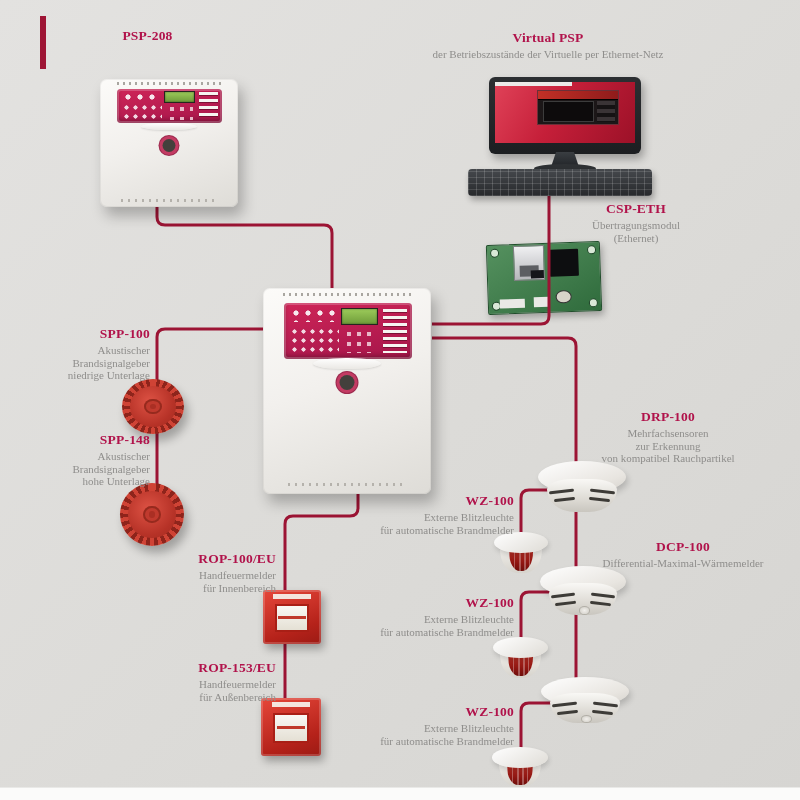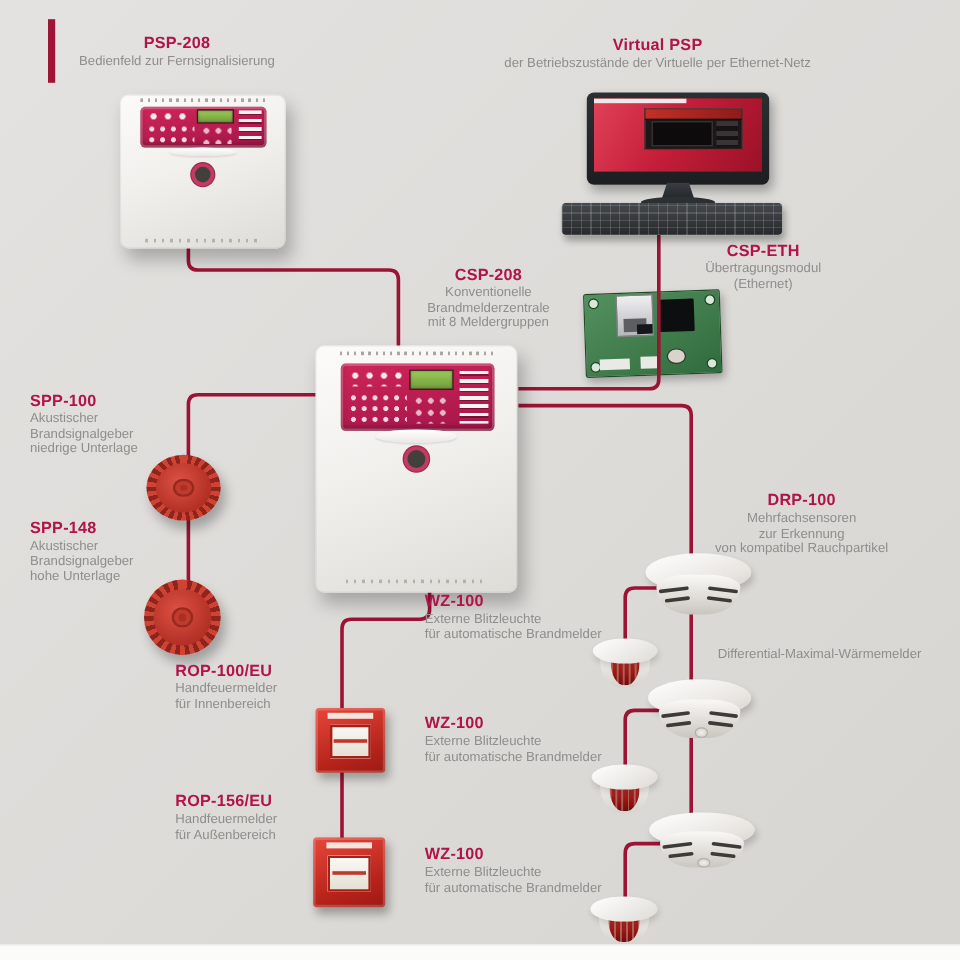--- a/index.html
+++ b/index.html
@@ -1,29 +1,29 @@
 <!DOCTYPE html>
 <html><head>
 <meta charset="utf-8">
 <style>
   html,body{margin:0;padding:0;background:#ffffff;}
   #canvas{
     position:relative;width:800px;height:800px;overflow:hidden;
     background:linear-gradient(135deg,#e3e2e0 0%,#dcdbd8 55%,#d6d5d2 100%);
-    font-family:Liberation Sans, sans-serif;
+    font-family:Liberation Serif, serif;
   }
   
   #wires{position:absolute;inset:0;z-index:2;}
   #wires path{stroke:#9c1434;stroke-width:3;fill:none;}
   
   .lbl{position:absolute;z-index:4;}
   .lbl .t{font-size:13.5px;font-weight:bold;color:#b1134b;margin-bottom:2px;letter-spacing:.2px;}
   .lbl .b{font-size:11px;color:#8f8e8c;line-height:12.5px;}
   .lbl.c{text-align:center;}
-  .lbl.r{}
+  .lbl.r{text-align:right;}
   .lbl.l{text-align:center;}
   
   .corner-bar{position:absolute;left:40px;top:16px;width:6px;height:53px;background:#9e1535;z-index:4;}
   .bottom-strip{position:absolute;left:0;top:787px;width:800px;height:13px;background:#fbfbfa;border-top:1px solid #e9e9e7;z-index:5;}
   
   .fpanel{position:absolute;z-index:3;border-radius:7px;
     background:linear-gradient(160deg,#fcfbf9 0%,#f2f0ed 45%,#dedcd7 100%);
     box-shadow:5px 9px 14px rgba(0,0,0,.25), inset 0 0 0 1px rgba(0,0,0,.05);}
   .fp-vents-top{position:absolute;top:2.5%;left:12%;right:12%;height:3px;
     background:repeating-linear-gradient(90deg,#a9a6a0 0 2px,transparent 2px 6px);}
@@ -140,34 +140,27 @@
     <path d="M576,592 L529,592 Q521,592 521,600 L521,641"></path>
     <path d="M576,703 L529,703 Q521,703 521,711 L521,751"></path>
     <path d="M358,492 L358,508 Q358,516 350,516 L293,516 Q285,516 285,524 L285,732"></path>
     <path d="M263,329 L165,329 Q157,329 157,337 L157,520"></path>
   </svg>
 
   <div class="corner-bar"></div>
 
   <div class="lbl c" style="left:25px;top:28px;width:245px">
     <div class="t">PSP-208</div>
-    <div class="b">Bedienfeld zur Fernsignalisierung</div>
   </div>
 
   <div class="lbl c" style="left:415px;top:30px;width:266px">
     <div class="t">Virtual PSP</div>
     <div class="b">der Betriebszustände der Virtuelle per Ethernet-Netz</div>
   </div>
 
-  <div class="lbl l" style="left:337px;top:221px;width:140px">
-    <div class="t">CSP-208</div>
-    <div class="b">Konventionelle</div>
-    <div class="b">Brandmelderzentrale</div>
-    <div class="b">mit 8 Meldergruppen</div>
-  </div>
 
   <div class="lbl l" style="left:556px;top:201px;width:160px">
     <div class="t">CSP-ETH</div>
     <div class="b">Übertragungsmodul</div>
     <div class="b">(Ethernet)</div>
   </div>
 
   <div class="lbl r" style="right:650px;top:326px;width:125px">
     <div class="t">SPP-100</div>
     <div class="b">Akustischer</div>
@@ -189,20 +182,21 @@
     <div class="b">von kompatibel Rauchpartikel</div>
   </div>
 
   <div class="lbl r" style="right:286px;top:493px;width:160px">
     <div class="t">WZ-100</div>
     <div class="b">Externe Blitzleuchte</div>
     <div class="b">für automatische Brandmelder</div>
   </div>
 
   <div class="lbl l" style="left:583px;top:539px;width:200px">
+    <div class="t">DCP-100</div>
     <div class="b">Differential-Maximal-Wärmemelder</div>
   </div>
 
   <div class="lbl r" style="right:286px;top:595px;width:160px">
     <div class="t">WZ-100</div>
     <div class="b">Externe Blitzleuchte</div>
     <div class="b">für automatische Brandmelder</div>
   </div>
 
 
@@ -212,21 +206,21 @@
     <div class="b">für automatische Brandmelder</div>
   </div>
 
   <div class="lbl r" style="right:524px;top:551px;width:130px">
     <div class="t">ROP-100/EU</div>
     <div class="b">Handfeuermelder</div>
     <div class="b">für Innenbereich</div>
   </div>
 
   <div class="lbl r" style="right:524px;top:660px;width:130px">
-    <div class="t">ROP-156/EU</div>
+    <div class="t">ROP-153/EU</div>
     <div class="b">Handfeuermelder</div>
     <div class="b">für Außenbereich</div>
   </div>
 
   <div id="dev-psp" class="fpanel" style="left:100px;top:79px;width:138px;height:128px">
     <div class="fp-vents-top"></div>
     <div class="fp-face">
       <div class="fp-leds"></div>
       <div class="fp-lcd"></div>
       <div class="fp-bars"></div>

